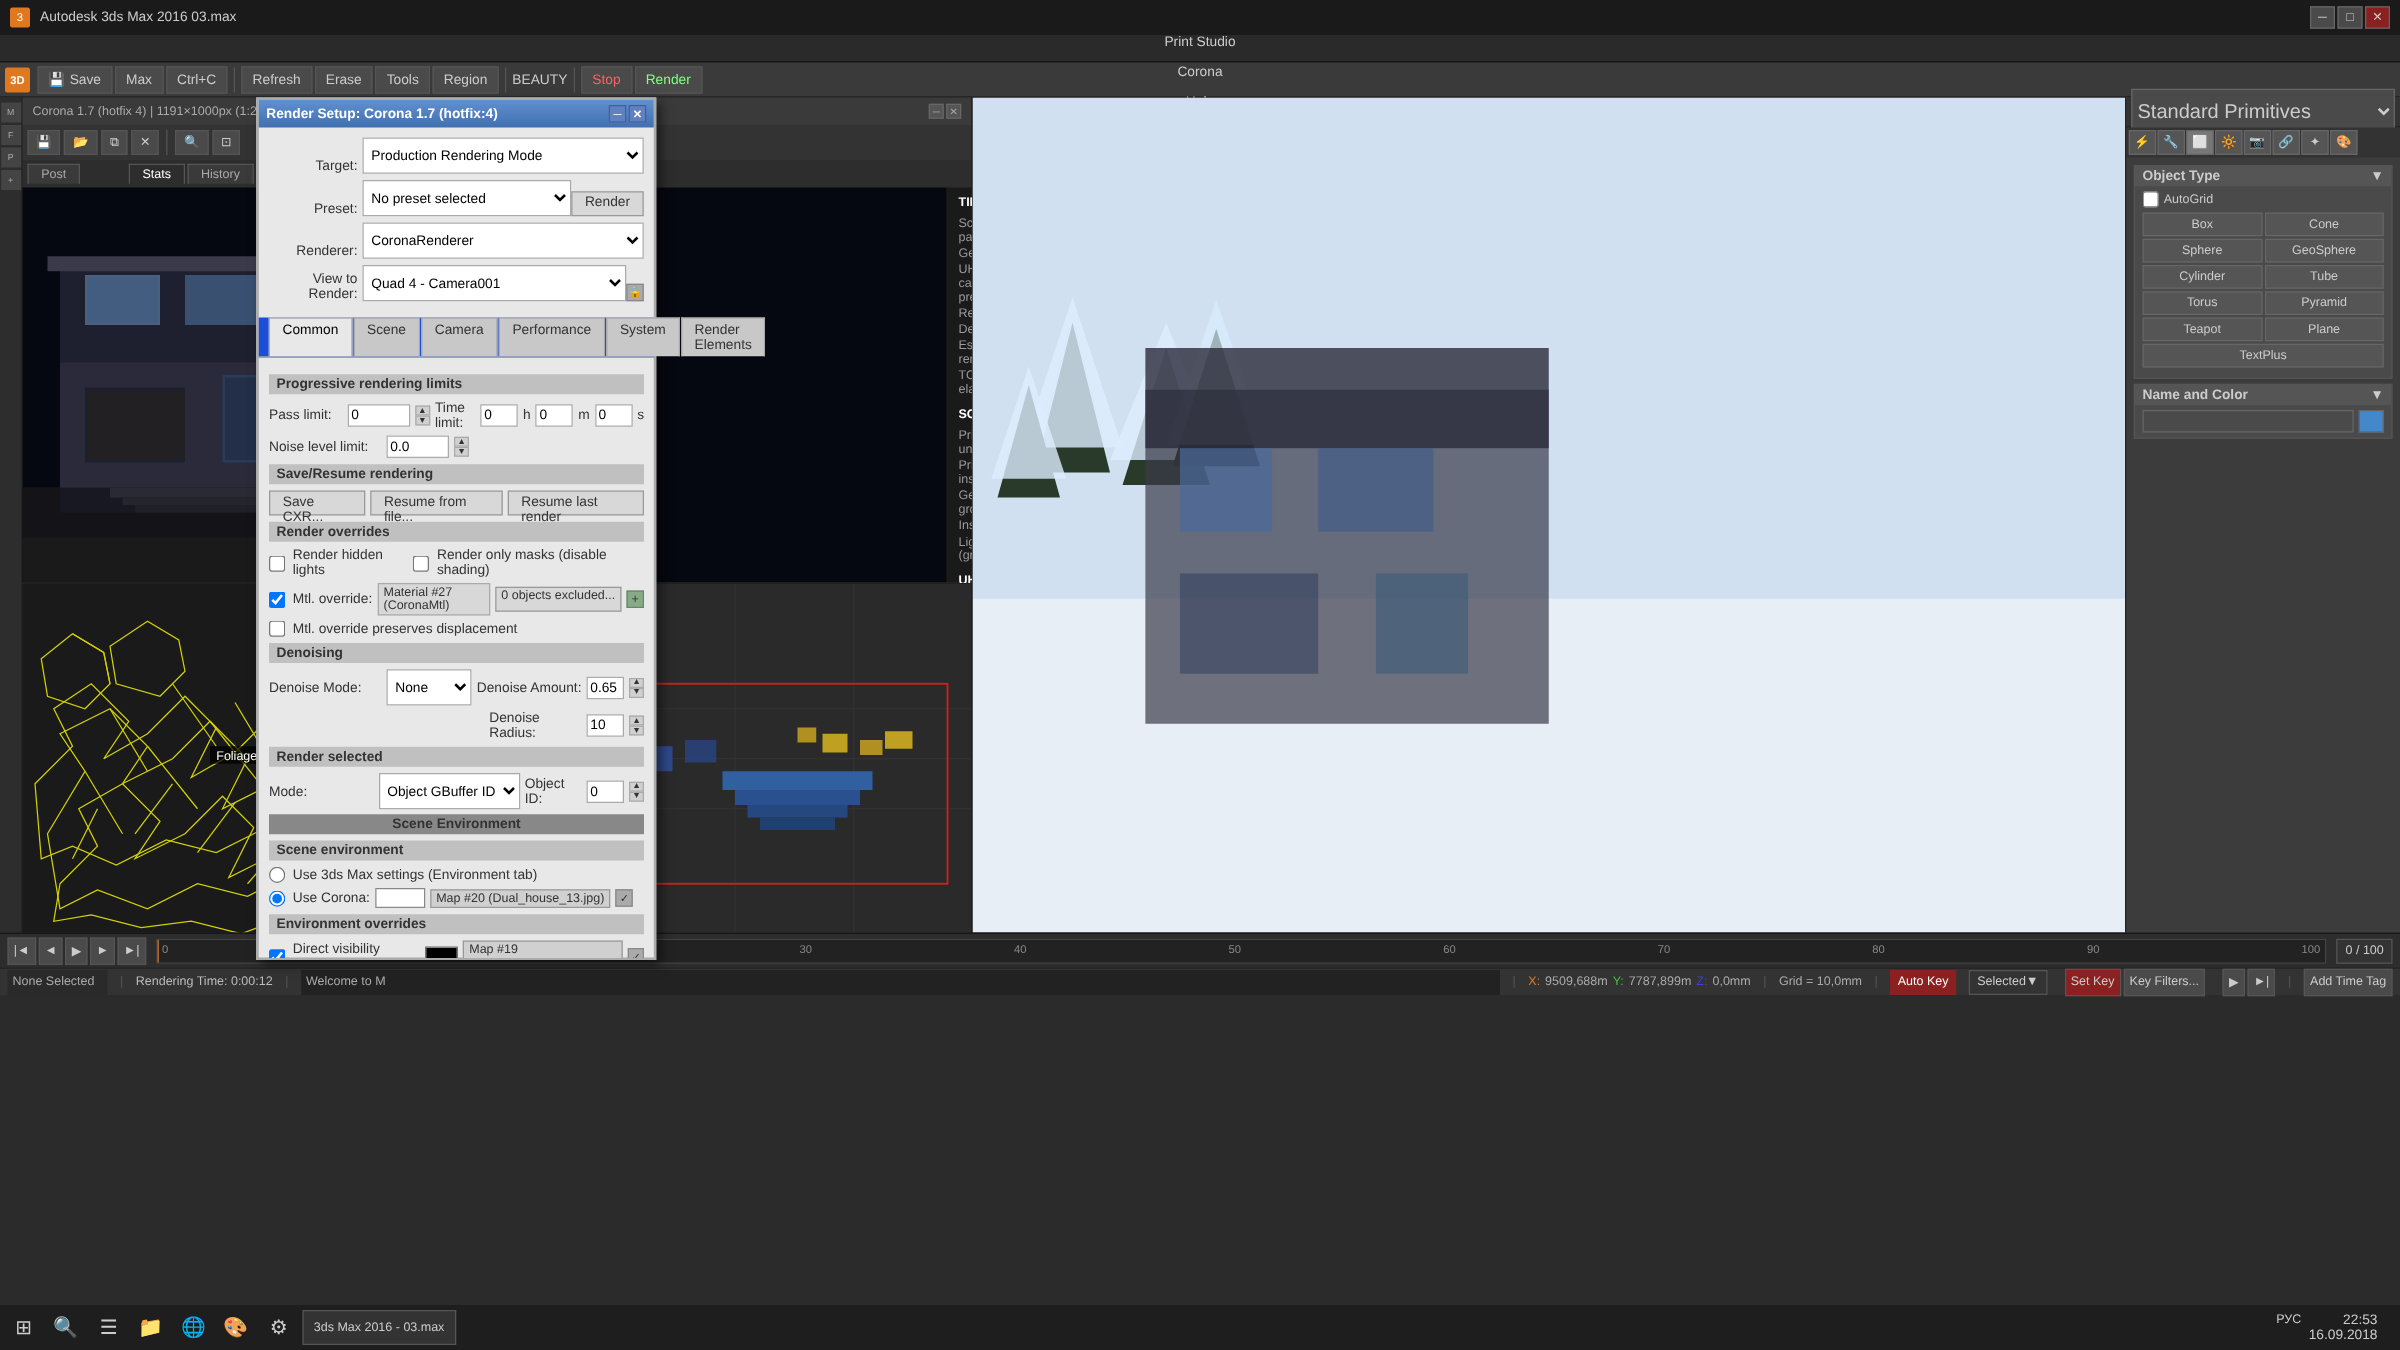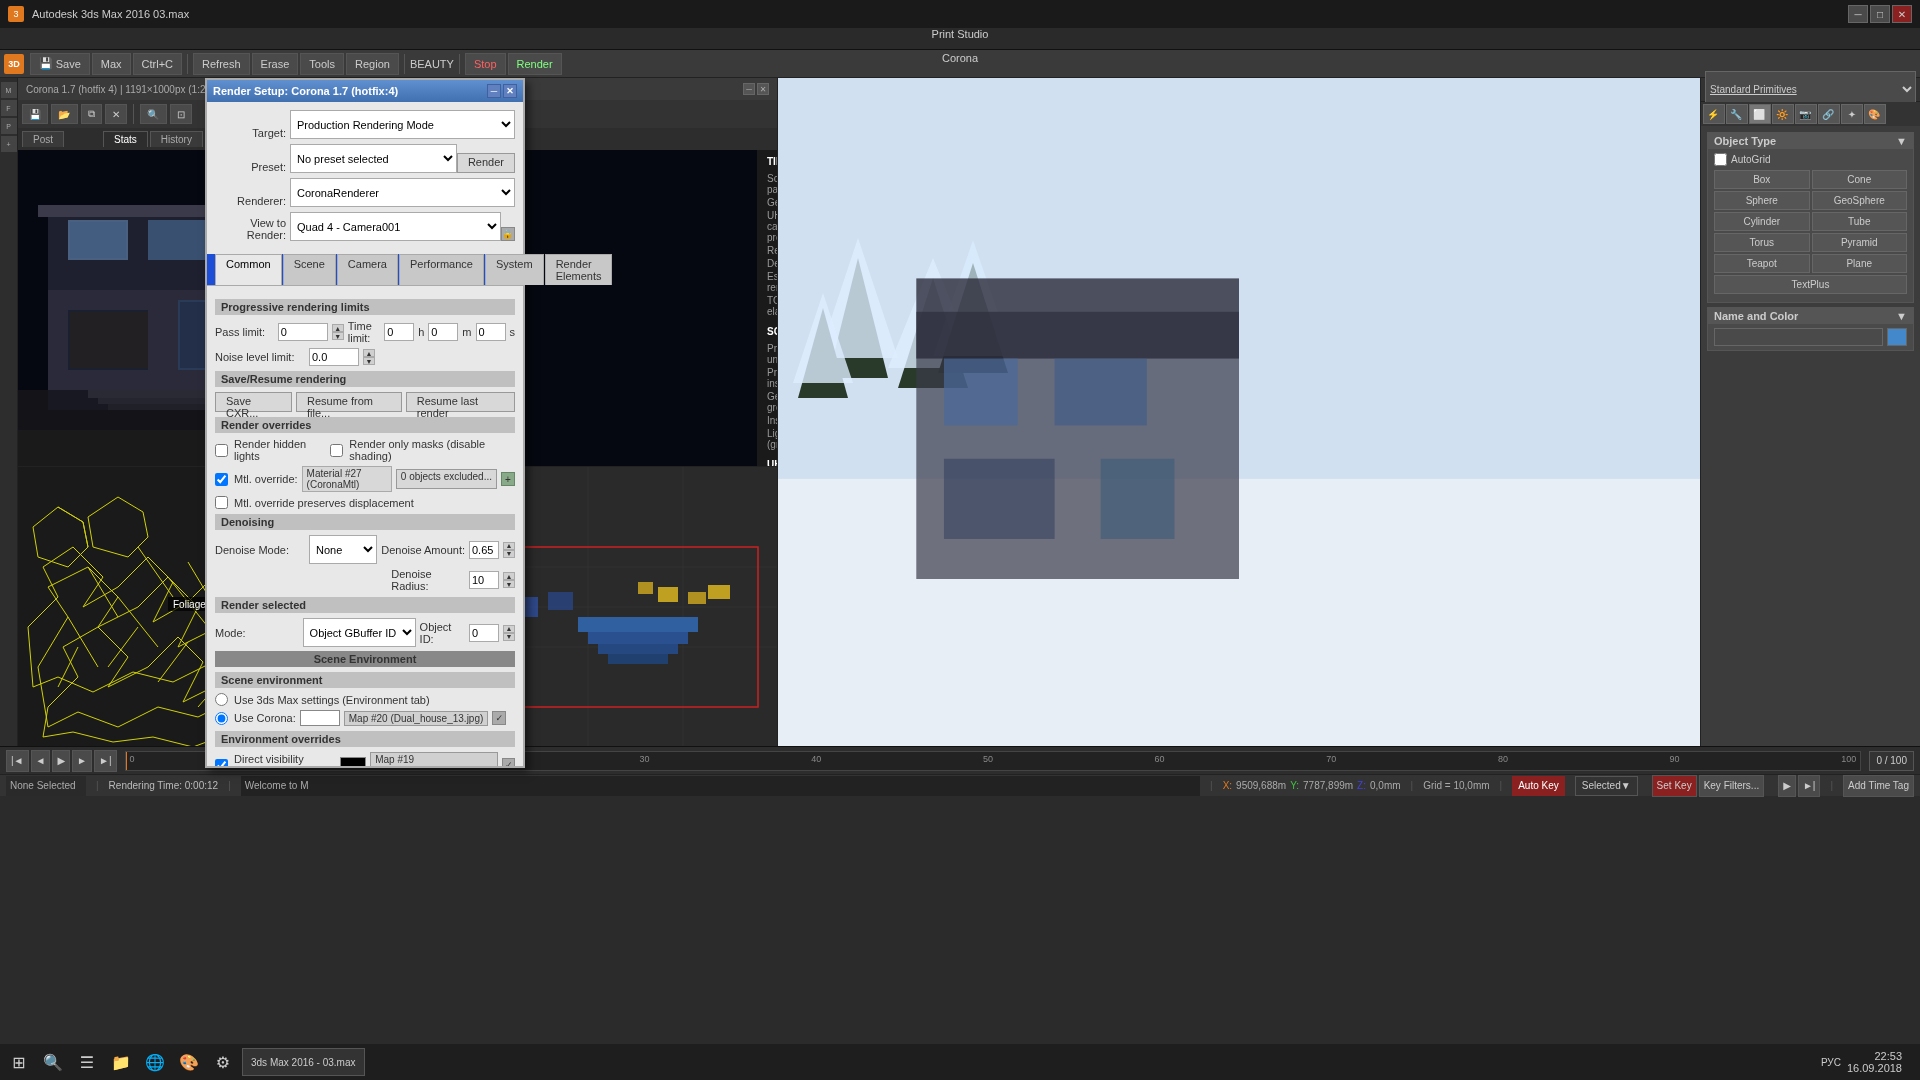--- a/index.html
+++ b/index.html
@@ -1045,21 +1045,21 @@
 
       <rect x="18%" y="42%" width="8%" height="10%" fill="#4a6a9a" opacity="0.7"></rect>
       <rect x="30%" y="42%" width="10%" height="10%" fill="#3a5a8a" opacity="0.6"></rect>
       <rect x="18%" y="57%" width="12%" height="12%" fill="#2a3a5a" opacity="0.5"></rect>
       <rect x="35%" y="57%" width="8%" height="12%" fill="#3a5a7a" opacity="0.6"></rect>
     </svg>
   </div>
 
   <div id="right-panel">
     <div style="background:#333;height:24px;display:flex;align-items:center;padding:0 4px;border-bottom:1px solid #222;">
-      <select style="background:#4a4a4a;border:1px solid #666;color:#ccc;font-size:10px;height:37px;width:100%;text-decoration:underline;">
+      <select style="background:#4a4a4a;border:1px solid #666;color:#ccc;font-size:16px;height:37px;width:100%;">
         <option>Standard Primitives</option>
       </select>
     </div>
 
     <div id="right-panel-tabs">
       <div class="rp-tab">⚡</div>
       <div class="rp-tab">🔧</div>
       <div class="rp-tab active">⬜</div>
       <div class="rp-tab">🔆</div>
       <div class="rp-tab">📷</div>
@@ -1183,20 +1183,20 @@
 <div id="taskbar">
   <div class="taskbar-icon">⊞</div>
   <div class="taskbar-icon">🔍</div>
   <div class="taskbar-icon">☰</div>
   <div class="taskbar-icon">📁</div>
   <div class="taskbar-icon">🌐</div>
   <div class="taskbar-icon">🎨</div>
   <div class="taskbar-icon">⚙</div>
   <div class="taskbar-app">3ds Max 2016 - 03.max</div>
   <div class="taskbar-spacer"></div>
-  <div style="display:flex;align-items:center;gap:6px;padding-right:6px;">
+  <div style="display:flex;gap:6px;padding-right:6px;">
     <span style="font-size:10px;color:#ccc;">РУС</span>
     <div class="taskbar-clock">
       <div>22:53</div>
       <div>16.09.2018</div>
     </div>
   </div>
 </div>
 
 </body></html>

